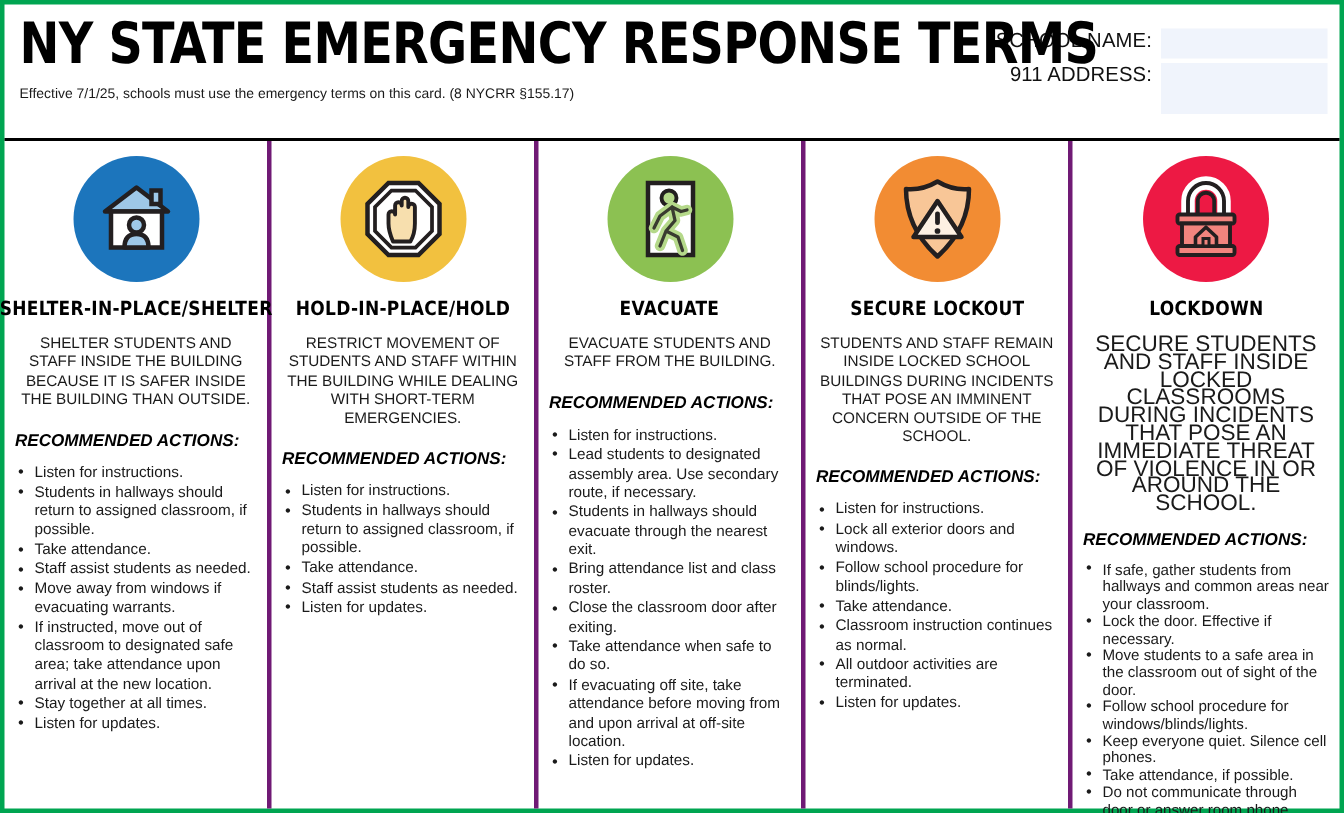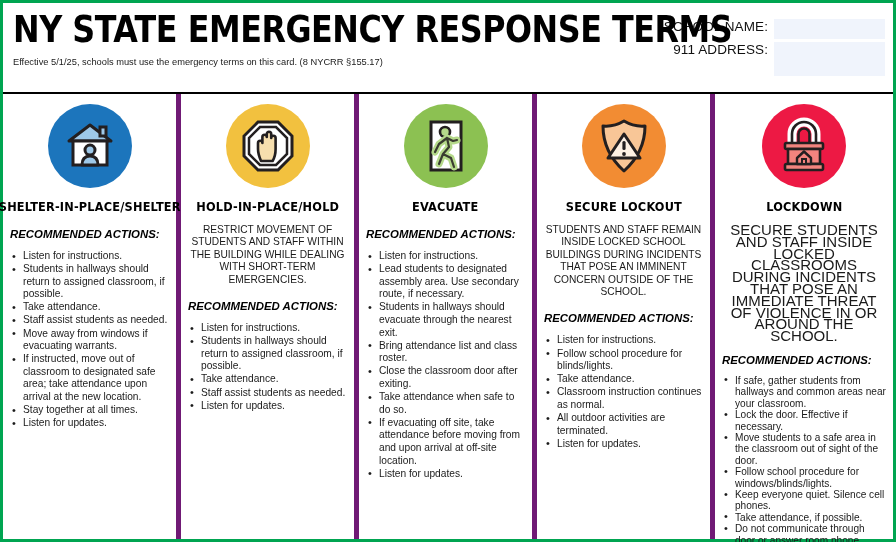--- a/index.html
+++ b/index.html
@@ -81,21 +81,21 @@
     display: flex;
     flex: 1 1 auto;
     min-height: 0;
   }
   .col {
     flex: 1 1 20%;
     padding: 10px 7px 4px 7px;
     display: flex;
     flex-direction: column;
     align-items: center;
-    border-right: 5px solid #701a75;
+    border-right: 3px solid #701a75;
     min-width: 0;
   }
   .col:last-child { border-right: none; }
 
   .icon-wrap {
     width: 84px; height: 84px;
     border-radius: 50%;
     display: flex;
     align-items: center;
     justify-content: center;
@@ -164,21 +164,21 @@
   .col.dense .actions-heading { margin-top: 12px; margin-bottom: 5px; }
 </style>
 </head>
 <body>
 
 <div id="card">
 
   <div class="header">
     <div class="header-left">
       <div class="poster-title">NY STATE EMERGENCY RESPONSE TERMS</div>
-      <div class="poster-subtitle">Effective 5/1/25, schools must use the emergency terms on this card. (8 NYCRR §155.17)</div>
+      <div class="poster-subtitle">Effective 7/1/25, schools must use the emergency terms on this card. (8 NYCRR §155.17)</div>
     </div>
     <div class="header-right">
       <div class="field-row">
         <div class="field-label">SCHOOL NAME:</div>
         <div class="field-box"></div>
       </div>
       <div class="field-row">
         <div class="field-label">911 ADDRESS:</div>
         <div class="field-box tall"></div>
       </div>
@@ -193,20 +193,21 @@
       <div class="icon-wrap" style="background:#1c75bc">
         <svg width="58" height="58" viewBox="0 0 58 58">
           <path d="M8 24 L29 8 L50 24 Z" fill="#9ec8e8" stroke="#231f20" stroke-width="3" stroke-linejoin="round"></path>
           <rect x="39" y="10" width="6" height="9" fill="#9ec8e8" stroke="#231f20" stroke-width="3"></rect>
           <rect x="12" y="24" width="34" height="24" fill="#ffffff" stroke="#231f20" stroke-width="3"></rect>
           <circle cx="29" cy="33" r="5" fill="#9ec8e8" stroke="#231f20" stroke-width="3"></circle>
           <path d="M21 48 q0-9 8-9 q8 0 8 9 Z" fill="#9ec8e8" stroke="#231f20" stroke-width="3" stroke-linejoin="round"></path>
         </svg>
       </div>
       <div class="term-name">SHELTER-IN-PLACE/SHELTER</div>
+      <div class="term-def">SHELTER STUDENTS AND STAFF INSIDE THE BUILDING BECAUSE IT IS SAFER INSIDE THE BUILDING THAN OUTSIDE.</div>
       <div class="actions-heading">RECOMMENDED ACTIONS:</div>
       <ul class="actions">
         <li>Listen for instructions.</li>
         <li>Students in hallways should return to assigned classroom, if possible.</li>
         <li>Take attendance.</li>
         <li>Staff assist students as needed.</li>
         <li>Move away from windows if evacuating warrants.</li>
         <li>If instructed, move out of classroom to designated safe area; take attendance upon arrival at the new location.</li>
         <li>Stay together at all times.</li>
         <li>Listen for updates.</li>
@@ -236,20 +237,21 @@
     <div class="col">
       <div class="icon-wrap" style="background:#8cc152">
         <svg width="58" height="58" viewBox="0 0 58 58">
           <rect x="14" y="5" width="30" height="48" fill="#ffffff" stroke="#231f20" stroke-width="3"></rect>
           <circle cx="28" cy="15" r="5" fill="#b5d98a" stroke="#231f20" stroke-width="2.6"></circle>
           <path d="M30 21 l-8 6 -4 8 M30 21 l6 3 4 -1 M30 21 l2 9 -6 7 -4 10 M26 37 l8 4 3 9" fill="none" stroke="#b5d98a" stroke-width="7" stroke-linecap="round" stroke-linejoin="round"></path>
           <path d="M30 21 l-8 6 -4 8 M30 21 l6 3 4 -1 M30 21 l2 9 -6 7 -4 10 M26 37 l8 4 3 9" fill="none" stroke="#231f20" stroke-width="2.2" stroke-linecap="round" stroke-linejoin="round" opacity="0.85"></path>
         </svg>
       </div>
       <div class="term-name">EVACUATE</div>
+      <div class="term-def">EVACUATE STUDENTS AND STAFF FROM THE BUILDING.</div>
       <div class="actions-heading">RECOMMENDED ACTIONS:</div>
       <ul class="actions">
         <li>Listen for instructions.</li>
         <li>Lead students to designated assembly area. Use secondary route, if necessary.</li>
         <li>Students in hallways should evacuate through the nearest exit.</li>
         <li>Bring attendance list and class roster.</li>
         <li>Close the classroom door after exiting.</li>
         <li>Take attendance when safe to do so.</li>
         <li>If evacuating off site, take attendance before moving from and upon arrival at off-site location.</li>
         <li>Listen for updates.</li>
@@ -263,20 +265,21 @@
           <path d="M29 17 L45 41 L13 41 Z" fill="#fdf0e3" stroke="#231f20" stroke-width="3" stroke-linejoin="round"></path>
           <rect x="27.4" y="24" width="3.2" height="9" rx="1.5" fill="#231f20"></rect>
           <circle cx="29" cy="37" r="1.9" fill="#231f20"></circle>
         </svg>
       </div>
       <div class="term-name">SECURE LOCKOUT</div>
       <div class="term-def">STUDENTS AND STAFF REMAIN INSIDE LOCKED SCHOOL BUILDINGS DURING INCIDENTS THAT POSE AN IMMINENT CONCERN OUTSIDE OF THE SCHOOL.</div>
       <div class="actions-heading">RECOMMENDED ACTIONS:</div>
       <ul class="actions">
         <li>Listen for instructions.</li>
+        <li>Lock all exterior doors and windows.</li>
         <li>Follow school procedure for blinds/lights.</li>
         <li>Take attendance.</li>
         <li>Classroom instruction continues as normal.</li>
         <li>All outdoor activities are terminated.</li>
         <li>Listen for updates.</li>
       </ul>
     </div>
 
     <div class="col dense">
       <div class="icon-wrap" style="background:#ed1944">

